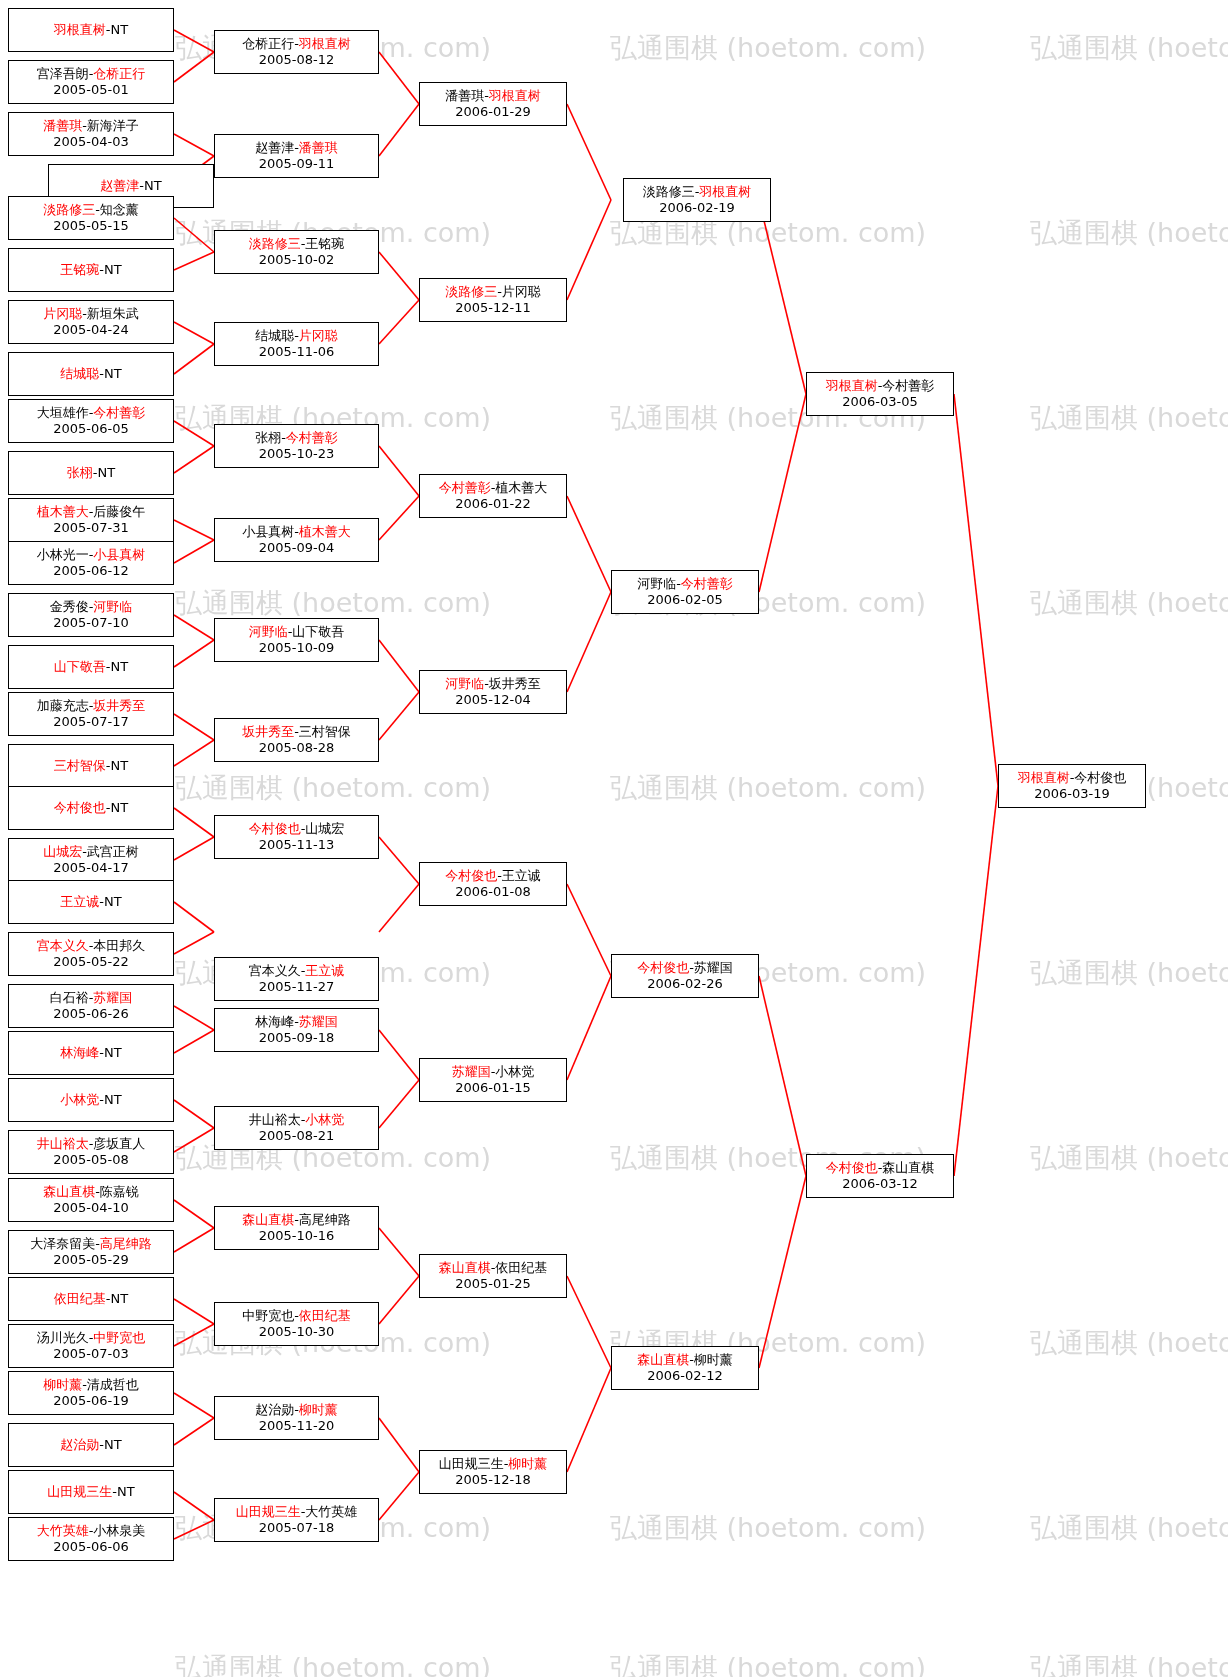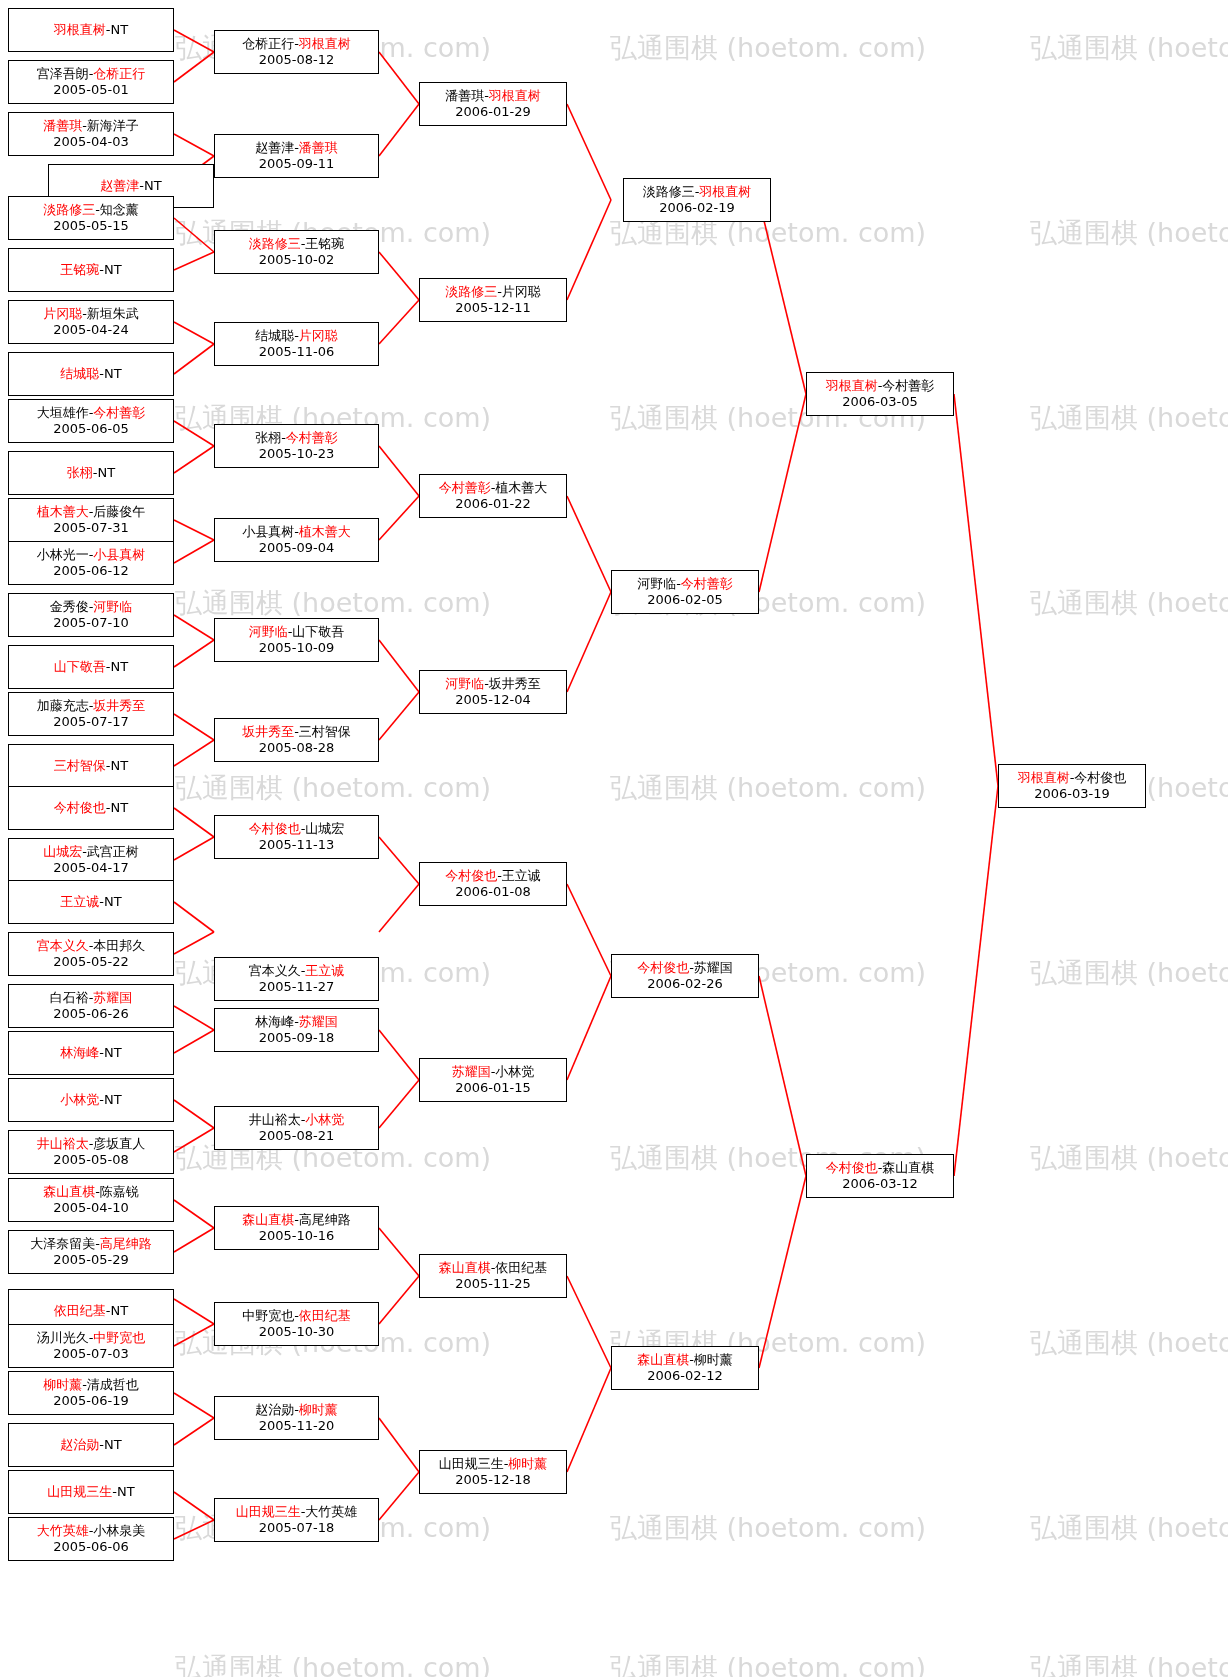--- a/index.html
+++ b/index.html
@@ -228,21 +228,21 @@
         <div class="ln k">2005-05-08</div>
       </div>
       <div class="node" style="left: 8px; top: 1178px; width: 166px; height: 44px; border-color: rgb(0, 0, 0);">
         <div class="ln"><span class="r">森山直棋</span><span class="k">-</span><span class="k">陈嘉锐</span></div>
         <div class="ln k">2005-04-10</div>
       </div>
       <div class="node" style="left: 8px; top: 1230px; width: 166px; height: 44px; border-color: rgb(0, 0, 0);">
         <div class="ln"><span class="k">大泽奈留美</span><span class="k">-</span><span class="r">高尾绅路</span></div>
         <div class="ln k">2005-05-29</div>
       </div>
-      <div class="node" style="left: 8px; top: 1277px; width: 166px; height: 44px; border-color: rgb(0, 0, 0); margin-top: 12px;">
+      <div class="node" style="left: 8px; top: 1277px; width: 166px; height: 44px; border-color: rgb(0, 0, 0);">
         <div class="ln"><span class="r">依田纪基</span><span class="k">-</span><span class="k">NT</span></div>
       </div>
       <div class="node" style="left: 8px; top: 1324px; width: 166px; height: 44px; border-color: rgb(0, 0, 0);">
         <div class="ln"><span class="k">汤川光久</span><span class="k">-</span><span class="r">中野宽也</span></div>
         <div class="ln k">2005-07-03</div>
       </div>
       <div class="node" style="left: 8px; top: 1371px; width: 166px; height: 44px; border-color: rgb(0, 0, 0);">
         <div class="ln"><span class="r">柳时薰</span><span class="k">-</span><span class="k">清成哲也</span></div>
         <div class="ln k">2005-06-19</div>
       </div>
@@ -339,21 +339,21 @@
       <div class="node" style="left: 419px; top: 862px; width: 148px; height: 44px; border-color: rgb(0, 0, 0);">
         <div class="ln"><span class="r">今村俊也</span><span class="k">-</span><span class="k">王立诚</span></div>
         <div class="ln k">2006-01-08</div>
       </div>
       <div class="node" style="left: 419px; top: 1058px; width: 148px; height: 44px; border-color: rgb(0, 0, 0);">
         <div class="ln"><span class="r">苏耀国</span><span class="k">-</span><span class="k">小林觉</span></div>
         <div class="ln k">2006-01-15</div>
       </div>
       <div class="node" style="left: 419px; top: 1254px; width: 148px; height: 44px; border-color: rgb(0, 0, 0);">
         <div class="ln"><span class="r">森山直棋</span><span class="k">-</span><span class="k">依田纪基</span></div>
-        <div class="ln k">2005-11-25</div>
+        <div class="ln k">2005-01-25</div>
       </div>
       <div class="node" style="left: 419px; top: 1450px; width: 148px; height: 44px; border-color: rgb(0, 0, 0);">
         <div class="ln"><span class="k">山田规三生</span><span class="k">-</span><span class="r">柳时薰</span></div>
         <div class="ln k">2005-12-18</div>
       </div>
       <div class="node" style="left: 611px; top: 178px; width: 148px; height: 44px; border-color: rgb(0, 0, 0); margin-left: 12px;">
         <div class="ln"><span class="k">淡路修三</span><span class="k">-</span><span class="r">羽根直树</span></div>
         <div class="ln k">2006-02-19</div>
       </div>
       <div class="node" style="left: 611px; top: 570px; width: 148px; height: 44px; border-color: rgb(0, 0, 0);">

